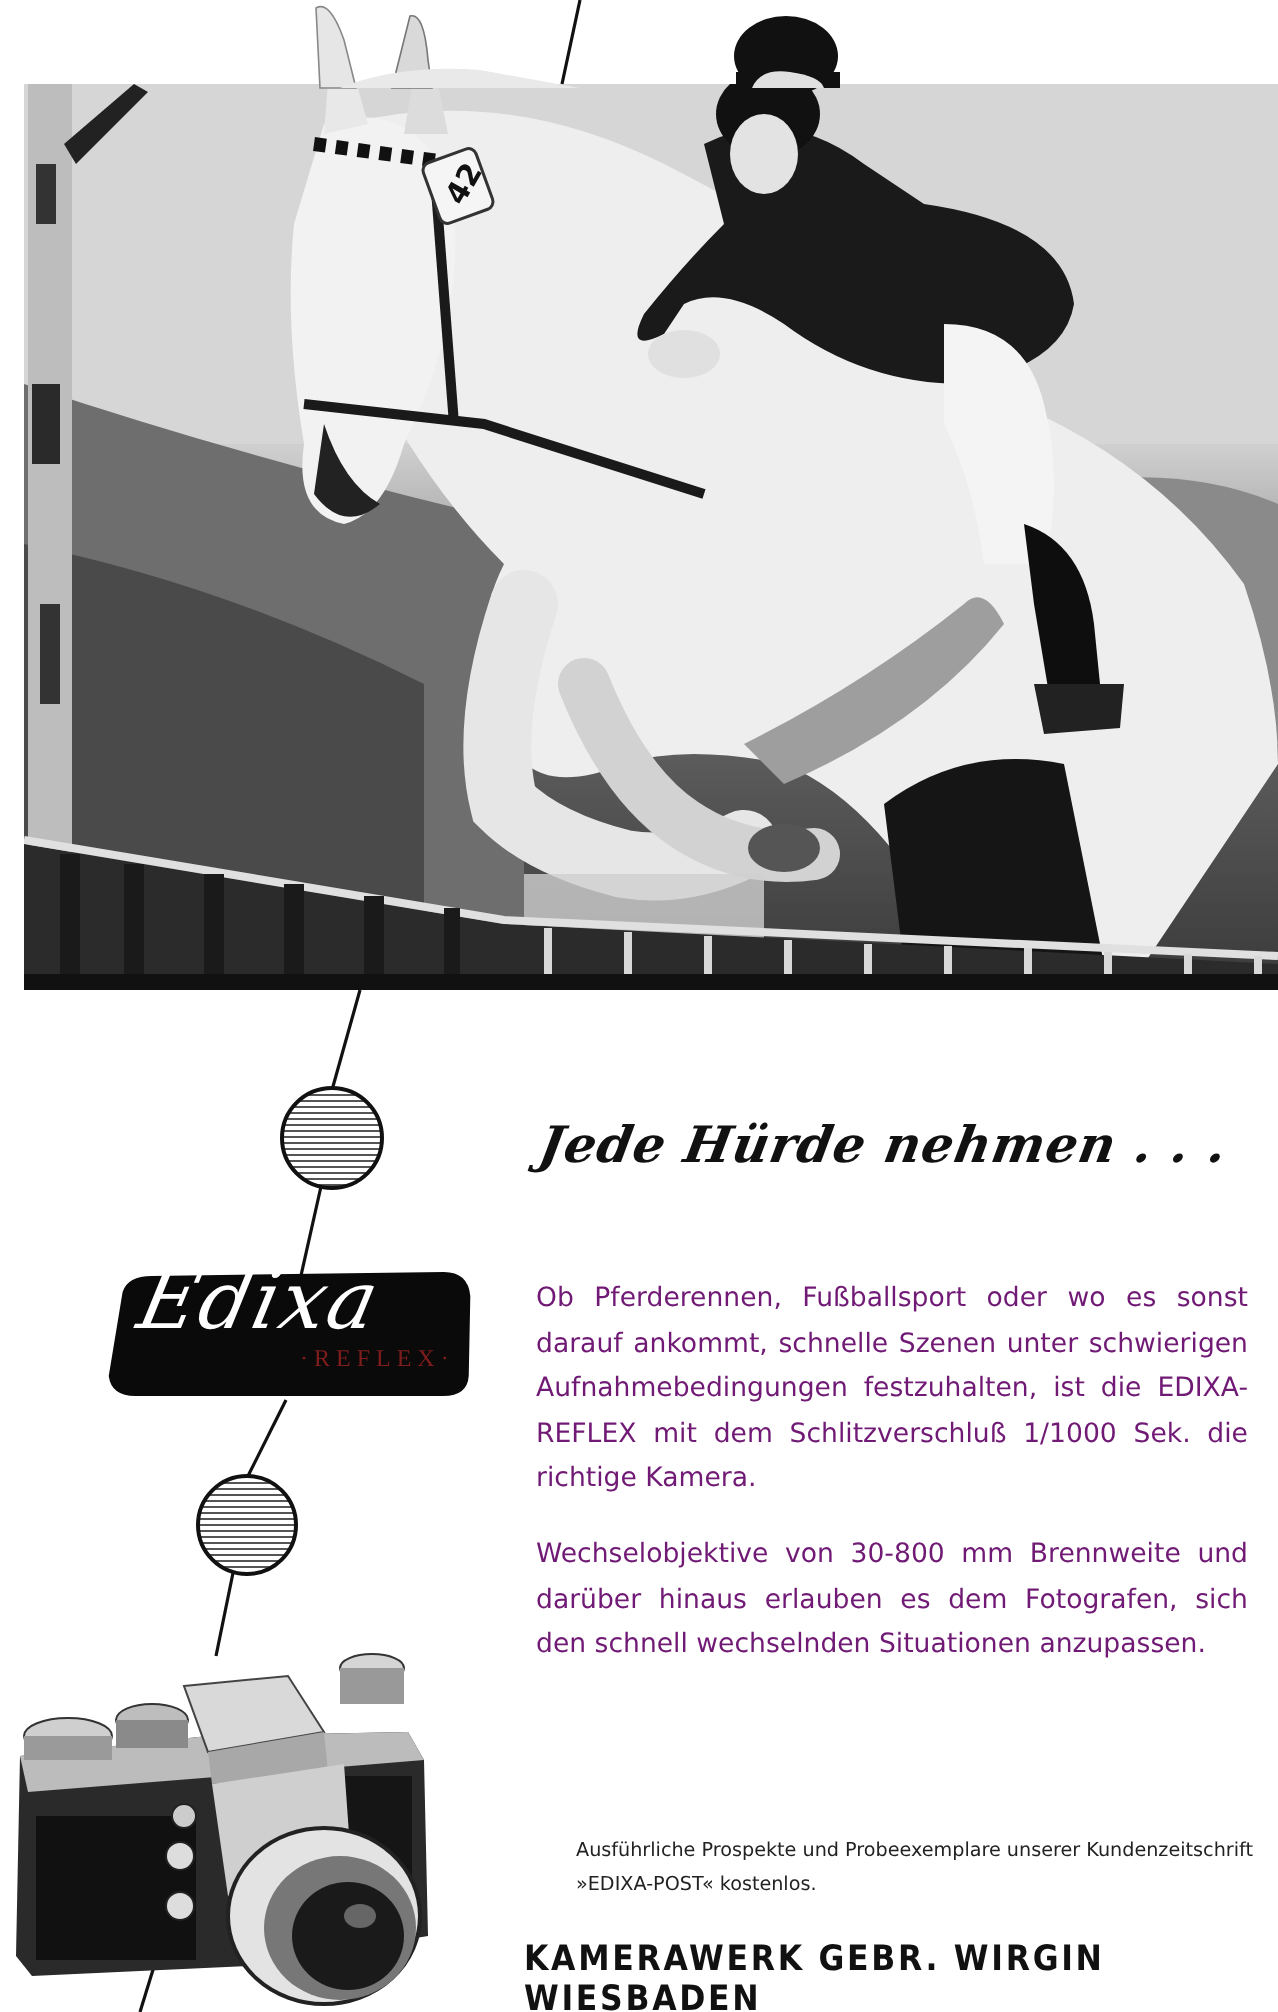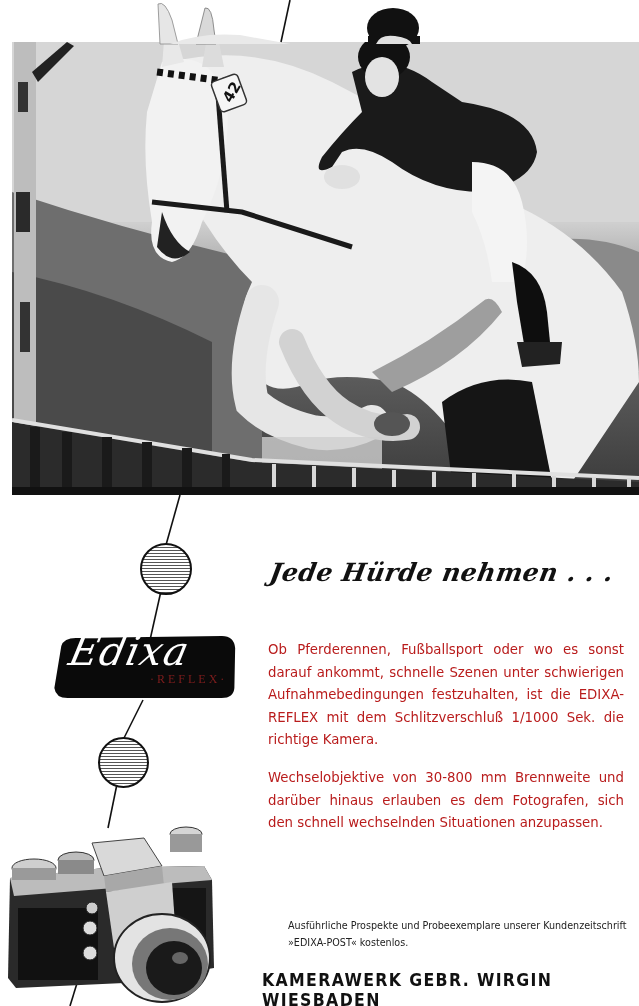--- a/index.html
+++ b/index.html
@@ -22,21 +22,21 @@
   .circle-2 { left:98px; top:737px; width:47px; height:47px; }
 
   
   .logo { left:52px; top:636px; width:186px; height:64px; }
   .logo-script { left:70px; top:628px; font-family:"DejaVu Serif", serif; font-style:italic; font-size:40px; color:#fff; letter-spacing:1px; transform:skewX(-12deg); }
   .logo-sub { left:150px; top:672px; font-family:Liberation Serif, serif; font-size:12px; color:#7f1d1d; letter-spacing:3px; }
 
   
   .headline { left:270px; top:558px; font-family:"DejaVu Serif", serif; font-style:italic; font-weight:bold; font-size:25px; letter-spacing:0.5px; transform:skewX(-10deg); }
 
-  .body-text { left:268px; width:356px; font-family:"DejaVu Sans", sans-serif; font-size:13.3px; line-height:22.5px; text-align:justify; color:#b91c1c; }
+  .body-text { left:268px; width:356px; font-family:"DejaVu Sans", sans-serif; font-size:13.3px; line-height:22.5px; text-align:justify; color:#701a75; }
   .para-1 { top:639px; }
   .para-2 { top:767px; }
   .small-text { left:268px; top:917px; width:358px; font-family:"DejaVu Sans", sans-serif; font-size:9.6px; line-height:17px; color:#222;margin-left:20px; }
   .footer { left:262px; top:970px; font-family:"DejaVu Sans", sans-serif; font-weight:bold; font-size:17.5px; letter-spacing:1.5px; transform:scaleX(0.9); transform-origin:left; }
 
   .camera { left:4px; top:818px; width:220px; height:188px; }
 </style>
 </head>
 <body>
 

